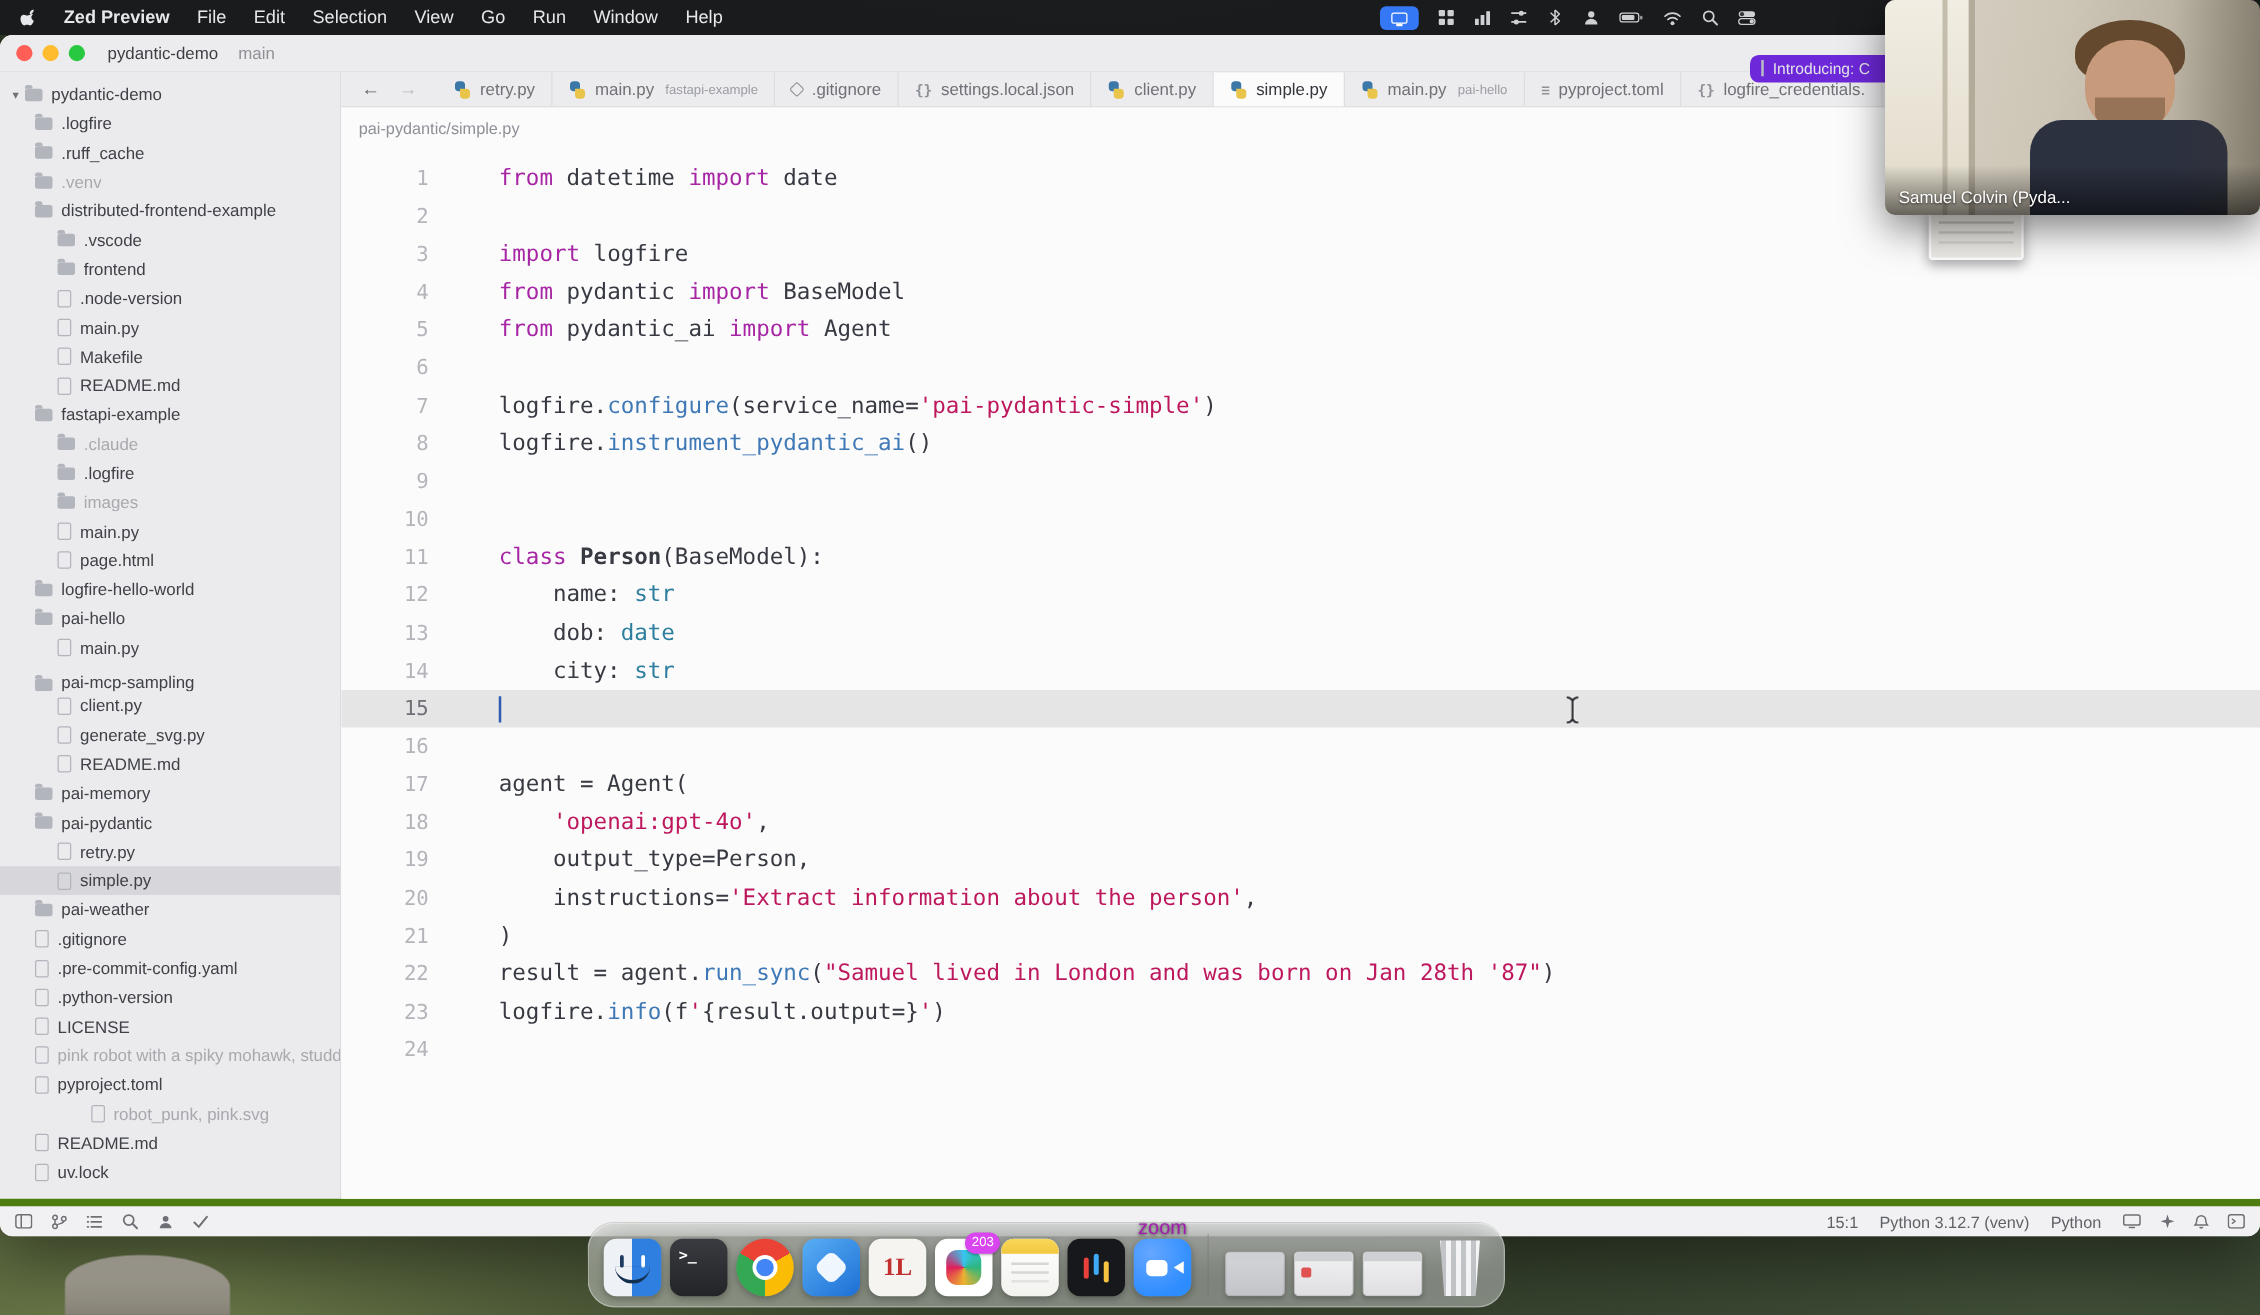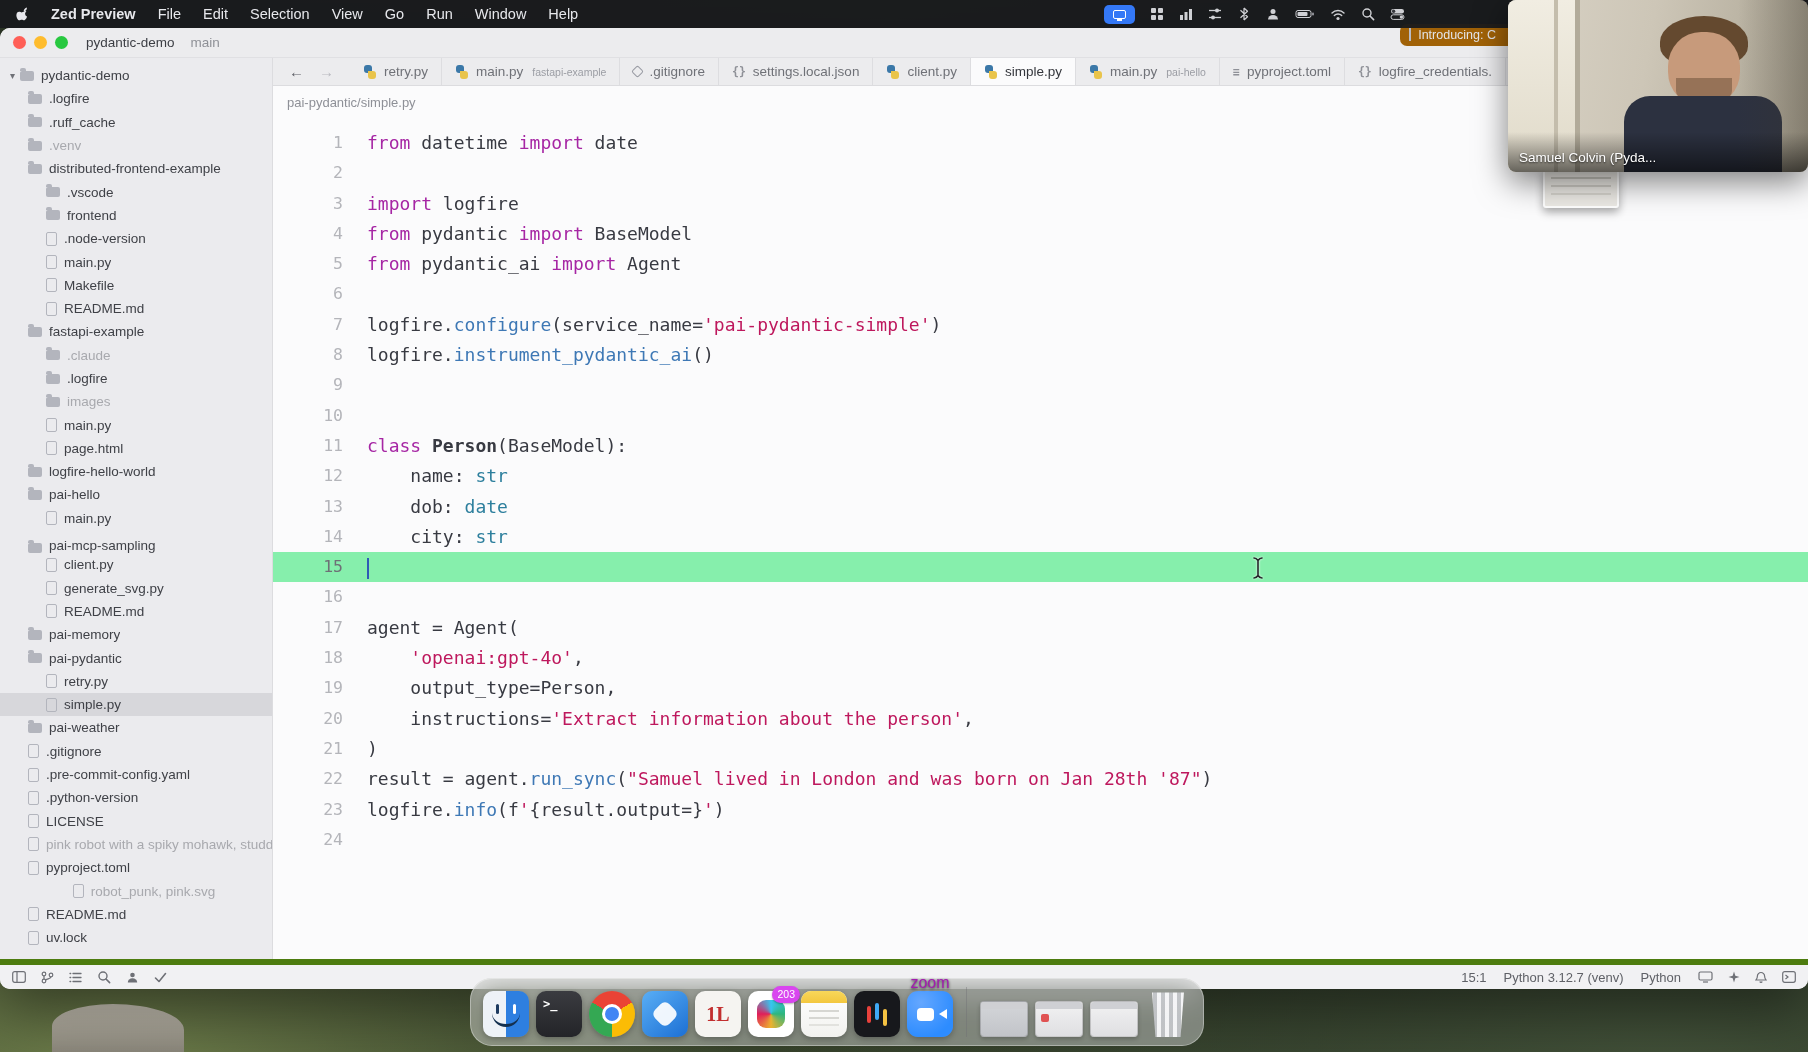--- a/index.html
+++ b/index.html
@@ -23,21 +23,21 @@
   .mb-app{font-weight:bold;margin-right:22px}
   .menu-items{display:flex;gap:22px}
   .menu-item{cursor:default}
   .mb-right{position:absolute;left:1104px;top:0;height:28px;display:flex;align-items:center;gap:15px}
   .mb-icon{display:flex;align-items:center;opacity:.92}
   .mb-bluebtn{width:31px;height:19px;border-radius:5px;background:#3478f6;display:flex;align-items:center;justify-content:center}
   .mb-display{width:13px;height:9px;border:1.4px solid #fff;border-radius:2px;position:relative}
   .mb-display::after{content:"";position:absolute;left:3px;bottom:-3px;width:5px;height:1.6px;background:#fff}
 
   
-  .notif{position:fixed;top:24px;right:300px;z-index:3;background:#a16207;color:#e3e4e8;
+  .notif{position:fixed;top:44px;right:300px;z-index:3;background:#6d28d9;color:#e3e4e8;
     font-size:12.5px;padding:4px 12px 4px 9px;border-radius:7px 0 0 7px;display:flex;gap:7px}
   .notif::before{content:"";width:2px;height:13px;background:#b9bcc6;display:inline-block}
 
   
   .window{position:absolute;top:28px;left:0;width:1808px;height:961px;z-index:2;
     border-radius:10px;overflow:hidden;display:flex;flex-direction:column;
     background:#fbfbfc;box-shadow:0 22px 60px rgba(0,0,0,.45)}
   .titlebar{height:30px;flex:none;background:#ececee;border-bottom:1px solid #e0e0e3;
     display:flex;align-items:center;padding-left:13px}
   .lights{display:flex;gap:8px;margin-right:18px}
@@ -75,24 +75,24 @@
   .ti-python::after{content:"";position:absolute;right:1px;bottom:0;width:8px;height:8px;border-radius:0 3px 3px 3px;background:#e9c44b}
   .ti-git{width:9px;height:9px;border:1.5px solid #9a9ca4;transform:rotate(45deg);border-radius:2px}
   .ti-braces,.ti-toml{color:#8f9198;font:bold 11.5px "DejaVu Sans Mono",monospace}
 
   .breadcrumb{height:32px;flex:none;display:flex;align-items:center;padding-left:14px;
     font-size:13px;color:#8e9097;background:#fbfbfc}
 
   .code{flex:1;background:#fbfbfc;overflow:hidden;padding-top:10px;position:relative;
     font-family:"DejaVu Sans Mono","Liberation Mono",monospace;font-size:18px}
   .code-line{height:30.3px;line-height:30.3px;display:flex}
-  .code-line.active{background:#86efac}
+  .code-line.active{background:#e5e5e5}
   .line-num{width:70px;flex:none;text-align:right;color:#b4b5ba;font-size:16.5px}
   .code-line.active .line-num{color:#6e7076}
-  .line-content{margin-left:24px;white-space:pre}
+  .line-content{margin-left:56px;white-space:pre}
   .tok-p{color:#383a42}.tok-k{color:#a626a4}.tok-s{color:#be185d}
   .tok-f{color:#3e78b5}.tok-t{color:#2d7f9d}.tok-b{color:#383a42;font-weight:bold}
   .cursor{display:inline-block;width:2px;height:21px;background:#2f5bb5;vertical-align:middle}
 
   
   .statusbar{height:30px;flex:none;background:#f1f1f3;border-top:6px solid #4d7c0f;
     display:flex;align-items:center;padding:0 12px;font-size:13px;color:#5f6167}
   .sb-left{display:flex;gap:15px;align-items:center}
   .sb-right{margin-left:auto;display:flex;gap:17px;align-items:center}
   .sb-ic{display:flex;align-items:center}

